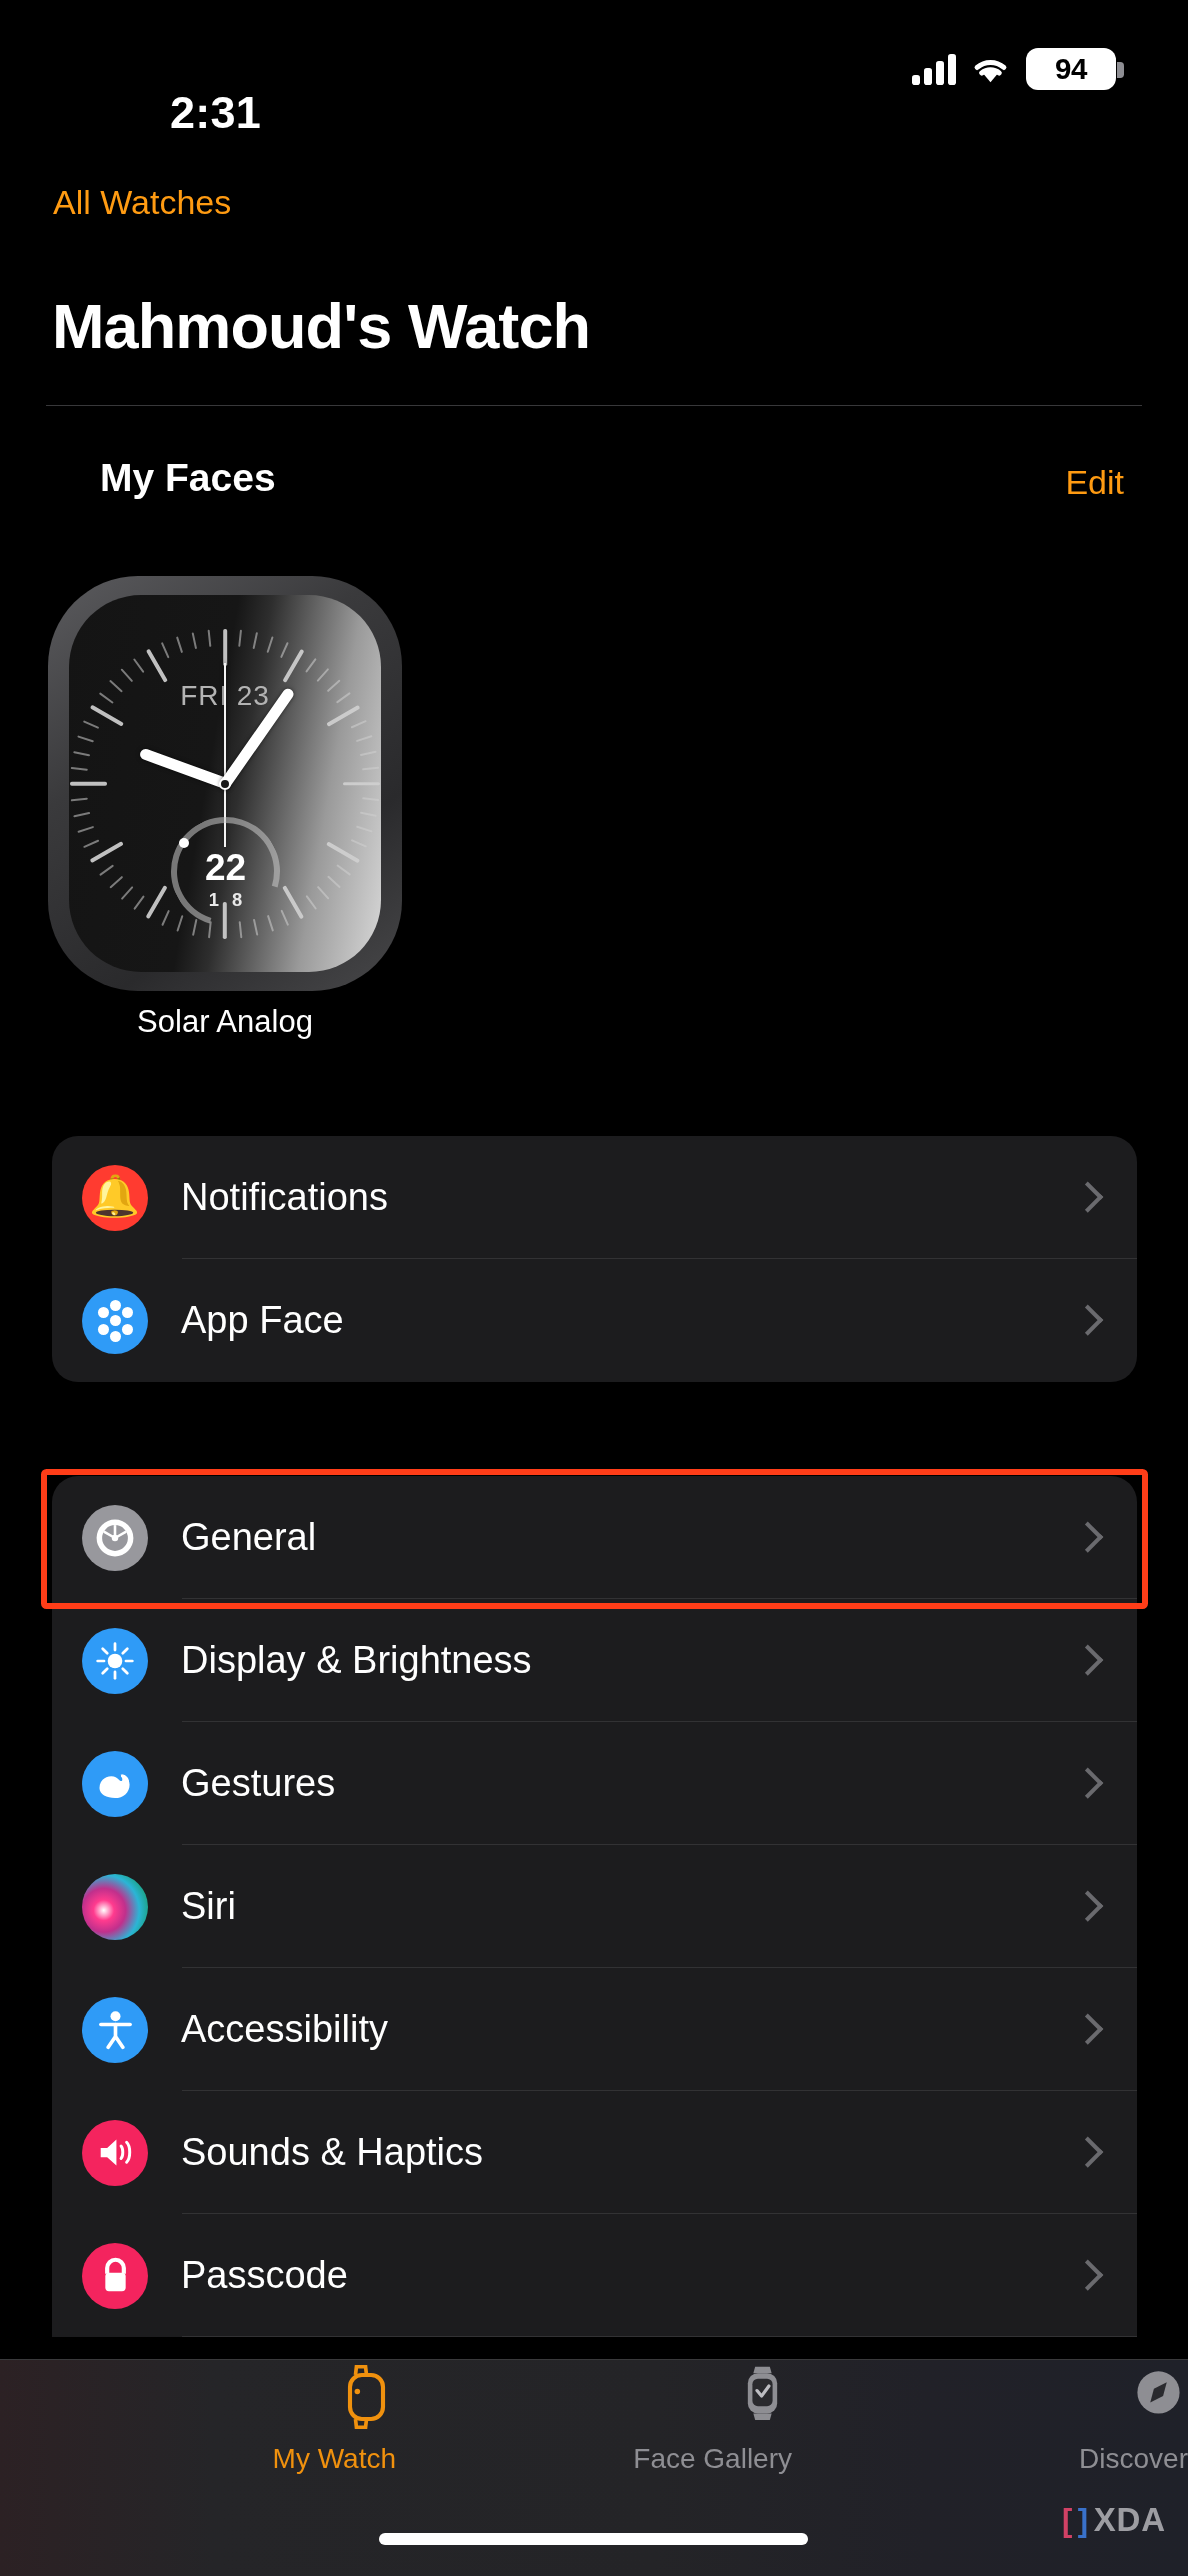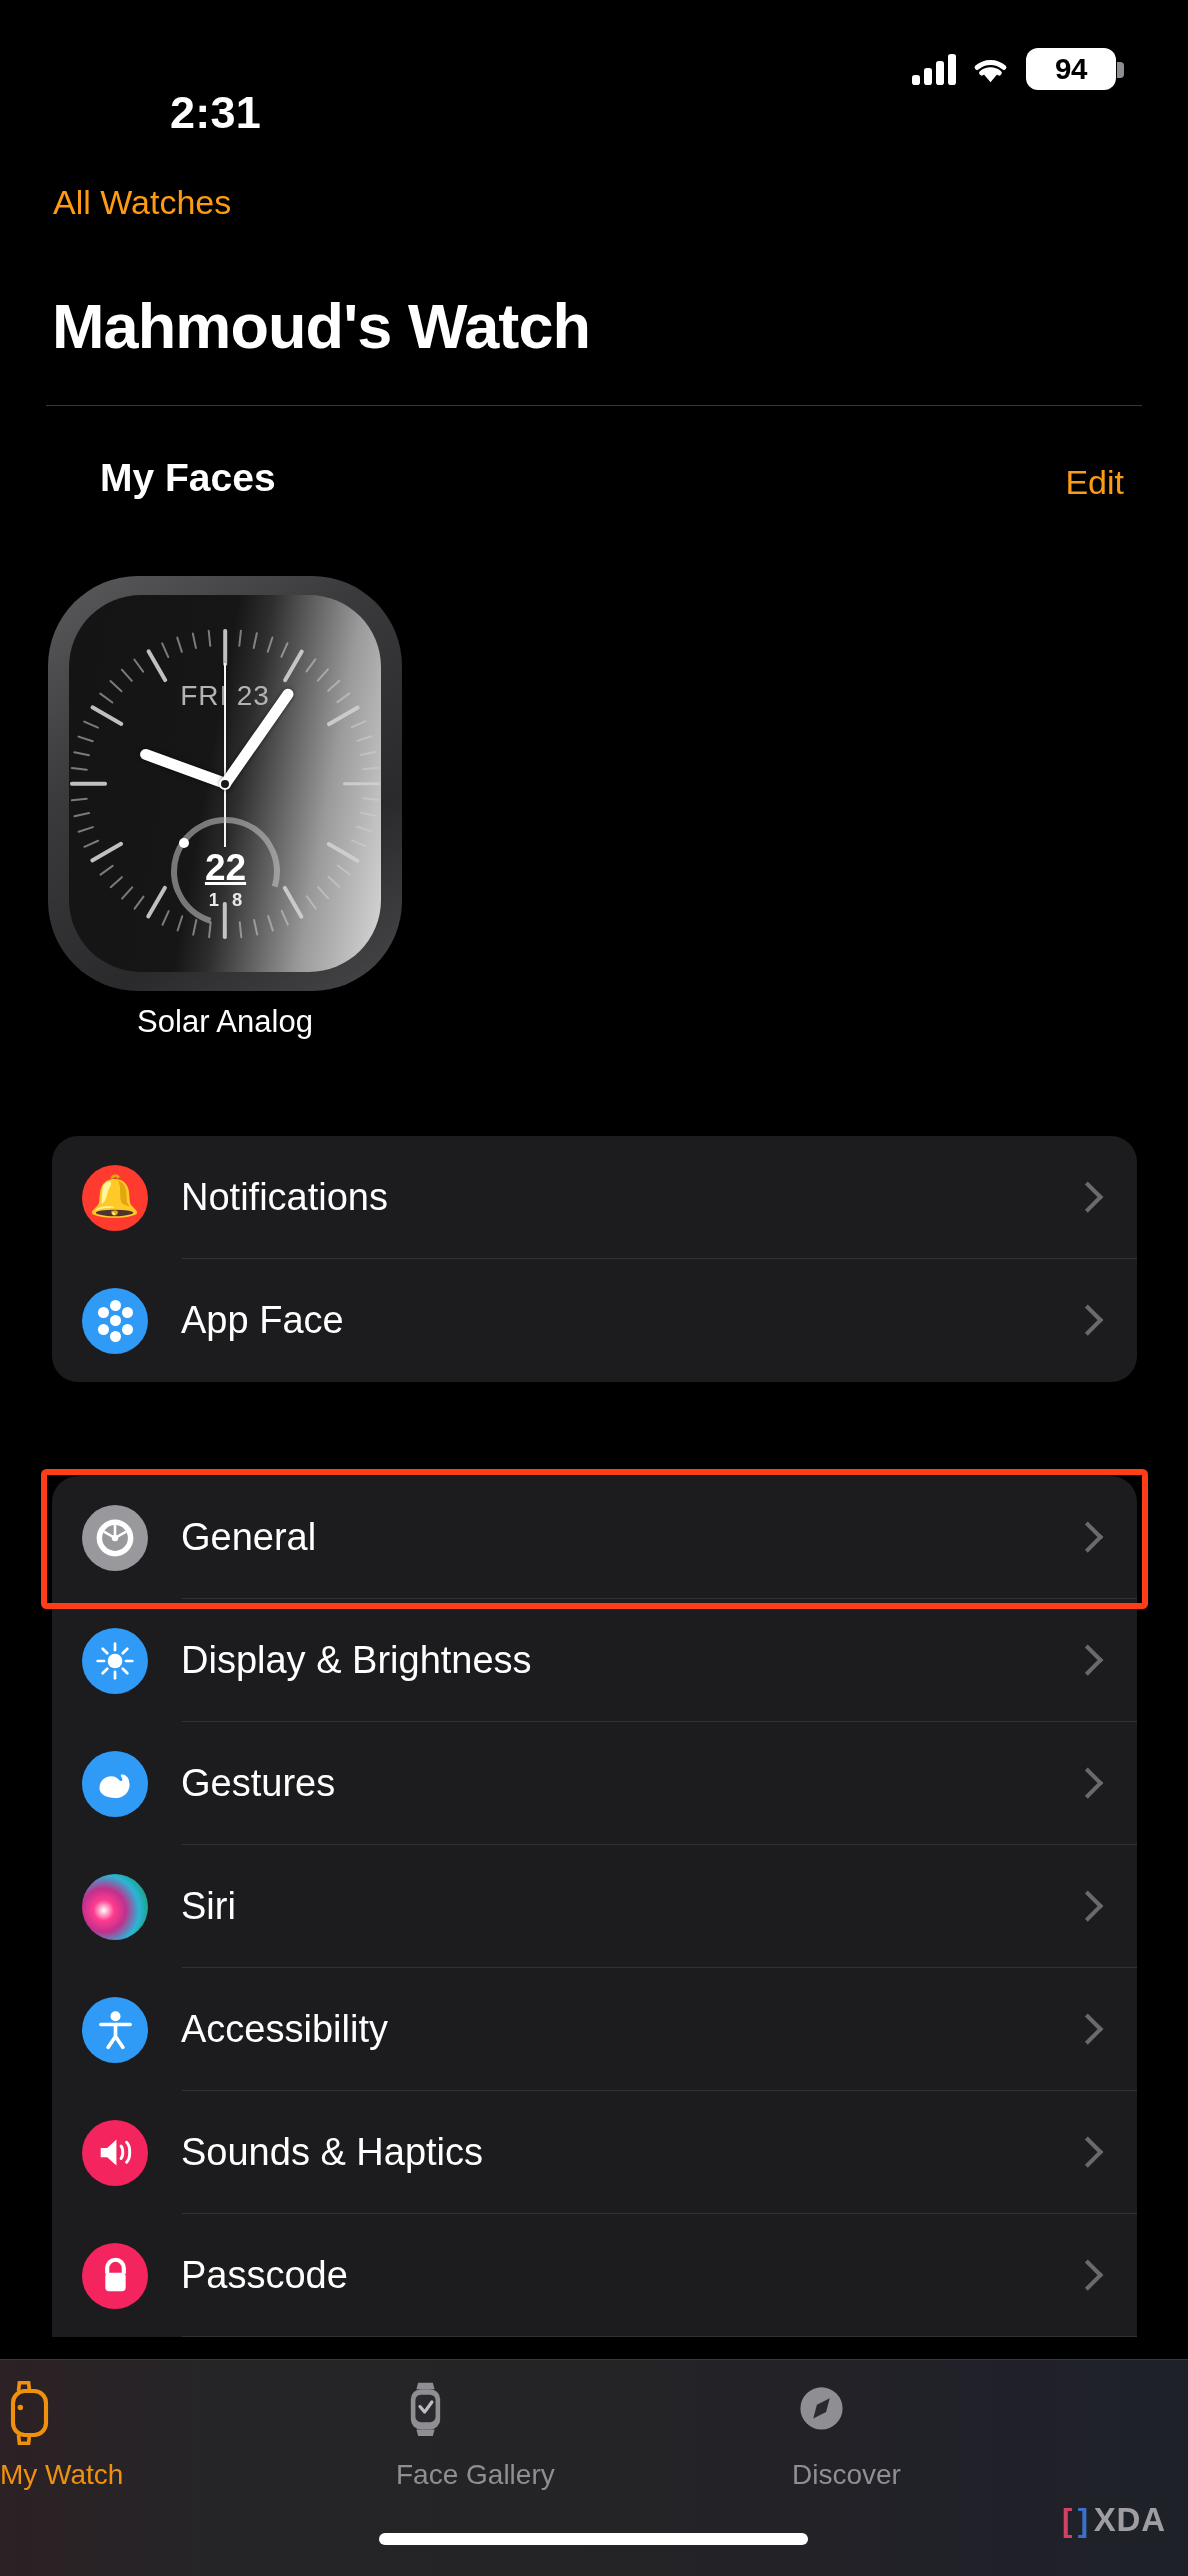--- a/index.html
+++ b/index.html
@@ -113,21 +113,21 @@
     border:6.4px solid rgba(200,200,200,.55);
     border-bottom-color:transparent;
     transform:rotate(-28deg);
   }
   .subdot{
     position:absolute; left:8.3px; top:21px; width:10px; height:10px;
     border-radius:50%; background:#fff;
   }
   .subnum{
     position:absolute; left:0; right:0; top:29.5px; text-align:center;
-    color:#fff; font-size:37px; font-weight:700;text-decoration:underline;
+    color:#fff; font-size:37px; font-weight:700;
   }
   .subsmall{
     position:absolute; left:0; right:0; top:72px; text-align:center;
     color:#e9e9e9; font-size:18.4px; font-weight:600; letter-spacing:13px; text-indent:13px;
   }
   .face-label{
     position:absolute; left:0; width:354px; top:428px; text-align:center;
     color:#fff; font-size:31px; font-weight:400;
   }
 
@@ -188,21 +188,21 @@
     border:6.4px solid #FF3D18; border-radius:5.5px; pointer-events:none;
   }
 
   
   .tabbar{
     position:absolute; left:0; bottom:0; width:1188px; height:217px;
     background:linear-gradient(90deg,#2c2124 0%,#252528 18%,#242427 55%,#212128 78%,#1f2129 100%);
     border-top:0.9px solid #3a3a3c;
   }
   .tabs{ display:flex; height:152px; }
-  .tab{ flex:1; display:flex; flex-direction:column; align-items:flex-start; justify-content:flex-start; padding-top:20px; }
+  .tab{ flex:1; display:flex; flex-direction:column; align-items:flex-end; justify-content:flex-start; padding-top:4px; }
   .tab .tlabel{ margin-top:13px; font-size:28px; }
   .tab.active .tlabel{ color:#F0910E; }
   .tab .tlabel{ color:#8e8e93; }
   .tico{ width:59px; height:66px; position:relative; }
 
   .homebar{
     position:absolute; left:50%; bottom:31px; width:429px; height:12px;
     margin-left:-215px; background:#fff; border-radius:6.4px;
   }
   .xda{

